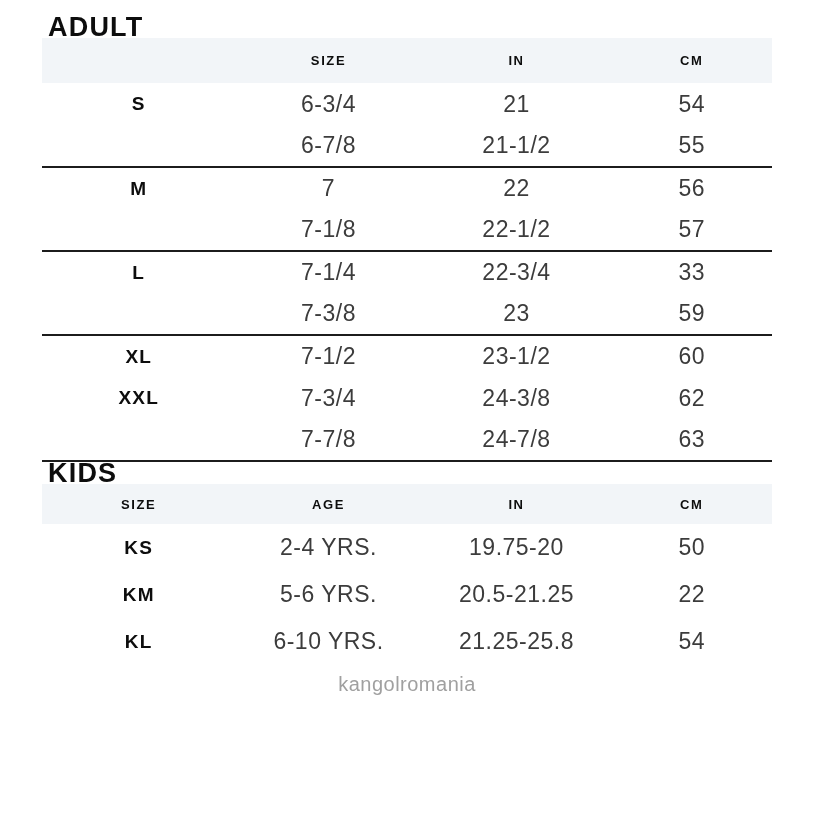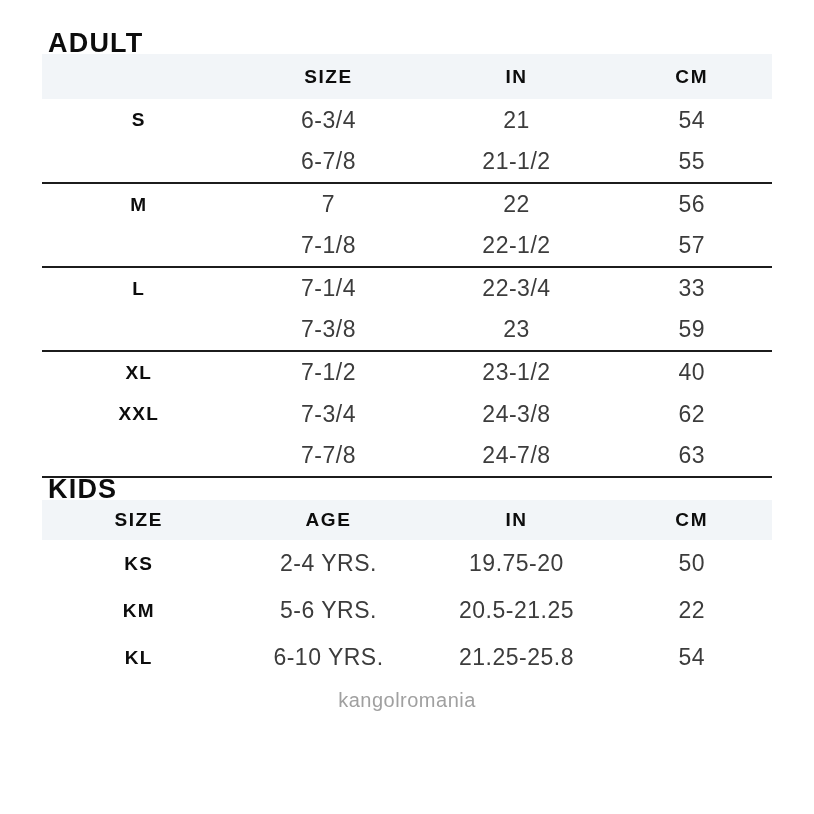--- a/index.html
+++ b/index.html
@@ -5,21 +5,21 @@
   * { box-sizing: border-box; }
   html, body { margin: 0; padding: 0; }
   body {
     width: 814px;
     height: 814px;
     background: #ffffff;
     font-family: "Liberation Sans", sans-serif;
     color: #111;
     overflow: hidden;
   }
-  .page { padding: 32px 42px 0 42px; }
+  .page { padding: 16px 42px 0 42px; }
 
   h2.section-title {
     font-size: 27px;
     line-height: 22px;
     font-weight: bold;
     letter-spacing: 1.2px;
     color: var(--heading-color, #0d0d0d);
     margin: 0 0 0 6px;
   }
   .adult-title { margin-bottom: 19px; }
@@ -32,21 +32,21 @@
   }
   col.c1 { width: 26.5%; }
   col.c2 { width: 25.5%; }
   col.c3 { width: 26%; }
   col.c4 { width: 22%; }
 
   thead tr {
     background: var(--header-bg, #f2f5f8);
   }
   th {
-    font-size: 19px;
+    font-size: 13px;
     font-weight: bold;
     letter-spacing: 1.6px;
     color: var(--heading-color, #141414);
     text-align: center;
     padding: 0;
   }
   .adult-table thead tr { height: 45px; }
   .kids-table  thead tr { height: 40px; }
 
   tbody td {
@@ -136,21 +136,21 @@
           <tr class="group-end">
             <td class="row-label"></td>
             <td>7-3/8</td>
             <td>23</td>
             <td>59</td>
           </tr>
           <tr>
             <td class="row-label">XL</td>
             <td>7-1/2</td>
             <td>23-1/2</td>
-            <td>40</td>
+            <td>60</td>
           </tr>
           <tr>
             <td class="row-label">XXL</td>
             <td>7-3/4</td>
             <td>24-3/8</td>
             <td>62</td>
           </tr>
           <tr class="group-end">
             <td class="row-label"></td>
             <td>7-7/8</td>

